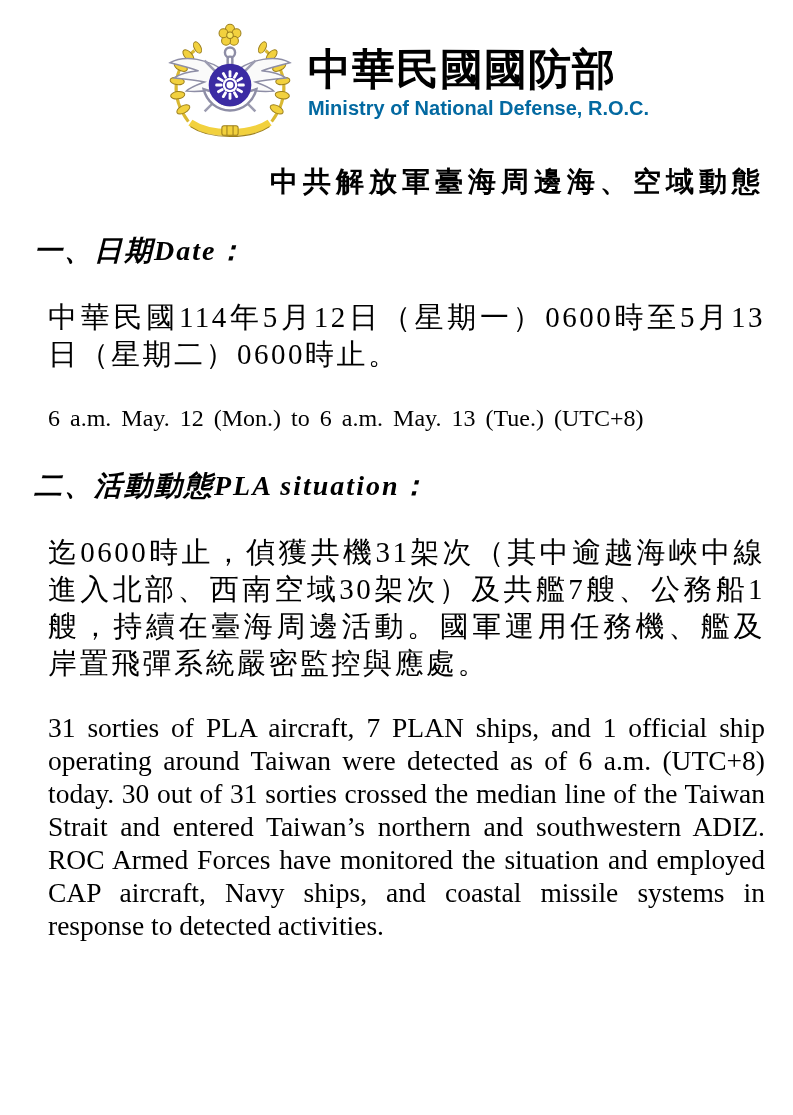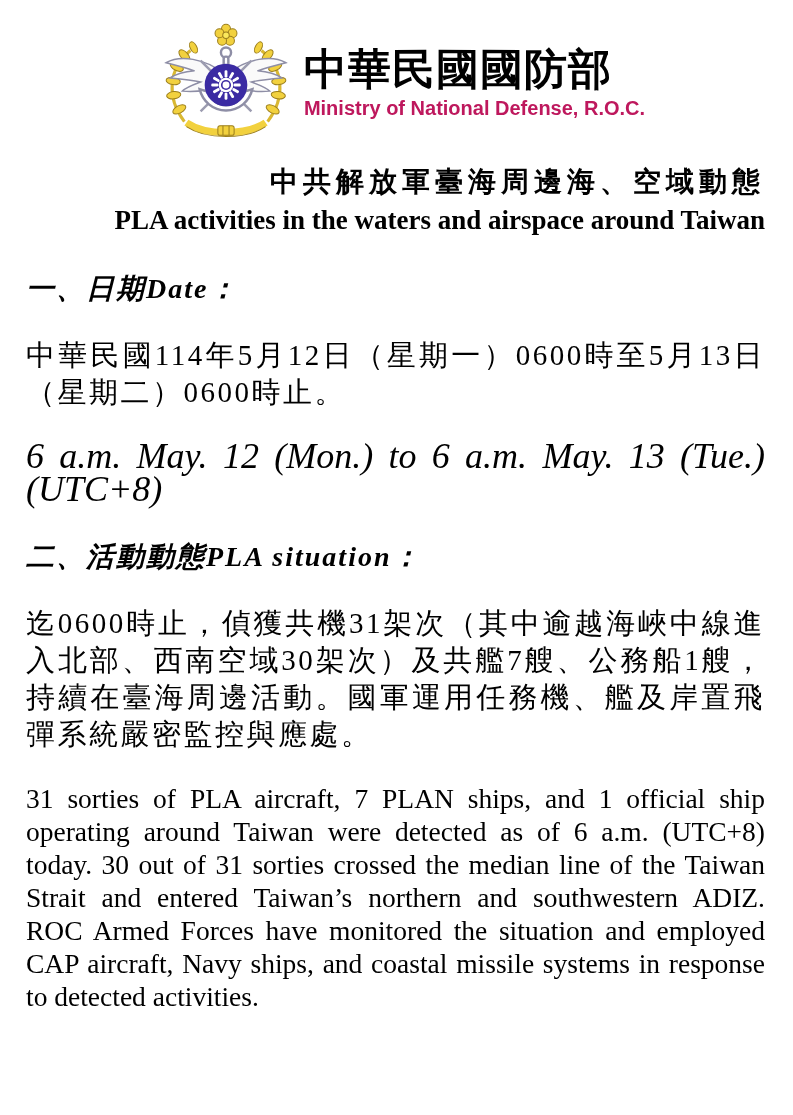--- a/index.html
+++ b/index.html
@@ -1,20 +1,20 @@
 <!DOCTYPE html>
 <html><head>
 <meta charset="utf-8">
 <style>
   html, body { margin:0; padding:0; background:#ffffff; }
   .page {
     position:relative;
     width:793px; height:1115px;
     box-sizing:border-box;
-    padding:22px 28px 0 26px;
+    padding:22px 28px 0 34px;
     overflow:hidden;
     background:#ffffff;
     color:#000000;
     font-family:"Liberation Serif","DejaVu Serif",serif;
   }
 
   
   .masthead {
     display:flex; justify-content:center; align-items:center;
     gap:12px; margin-left:14px;
@@ -22,21 +22,21 @@
   .emblem { flex:0 0 auto; width:132px; height:122px; }
   .emblem svg { display:block; width:132px; height:122px; }
   .masthead-text { text-align:left; }
   .org-zh {
     font-size:43px; font-weight:bold; line-height:1.12;
     letter-spacing:1px; white-space:nowrap;
   }
   .org-en {
     margin-top:2px;
     font-family:"Liberation Sans","DejaVu Sans",sans-serif;
-    font-size:20px; font-weight:bold; color:#be185d;
+    font-size:20px; font-weight:bold; color:#0369a1;
     white-space:nowrap;
   }
 
   
   .release { text-align:right; margin:14px 50px 0 0; }
   .release-inner { display:inline-block; text-align:left; }
   .release-zh { font-size:26px; letter-spacing:2px; line-height:1.25; white-space:nowrap; }
   .release-en { font-size:26.5px; line-height:1.25; white-space:nowrap; }
 
   
@@ -44,30 +44,30 @@
   .doc-title-zh { font-size:28px; letter-spacing:5px; line-height:1.3; }
   .doc-title-en { font-size:27px; margin-top:4px; line-height:1.25; }
 
   
   section h2 {
     font-size:28px; font-weight:bold;
     letter-spacing:2px;
     margin:32px 0 0 0;
     font-style:italic;
   }
-  p { margin:29px 0 0 0; }
+  p { margin:29px 0 0 14px; }
   p.zh {
     font-size:29px; line-height:37px; letter-spacing:2.5px;
     text-align:justify; text-justify:inter-ideograph;
   }
   p.en {
     font-size:27.5px; line-height:33px;
     text-align:justify;
   }
-  p.en-date { font-size:36px; line-height:33px; word-spacing:4px;font-style:italic; }
+  p.en-date { font-size:24px; line-height:33px; word-spacing:4px; }
 </style>
 </head>
 <body>
 
 <div class="page">
 
   <header class="masthead">
     <span class="emblem">
       <svg viewBox="0 0 130 120" xmlns="http://www.w3.org/2000/svg">
 
@@ -176,21 +176,20 @@
     </span>
     <div class="masthead-text">
       <div class="org-zh">中華民國國防部</div>
       <div class="org-en">Ministry of National Defense, R.O.C.</div>
     </div>
   </header>
 
 
   <div class="doc-title">
     <div class="doc-title-zh">中共解放軍臺海周邊海、空域動態</div>
-    <div class="doc-title-en">PLA activities in the waters and airspace around Taiwan</div>
   </div>
 
   <section>
     <h2>一、日期Date：</h2>
     <p class="zh">中華民國114年5月12日（星期一）0600時至5月13日（星期二）0600時止。</p>
     <p class="en en-date">6 a.m. May. 12 (Mon.) to 6 a.m. May. 13 (Tue.) (UTC+8)</p>
   </section>
 
   <section>
     <h2>二、活動動態PLA situation：</h2>

